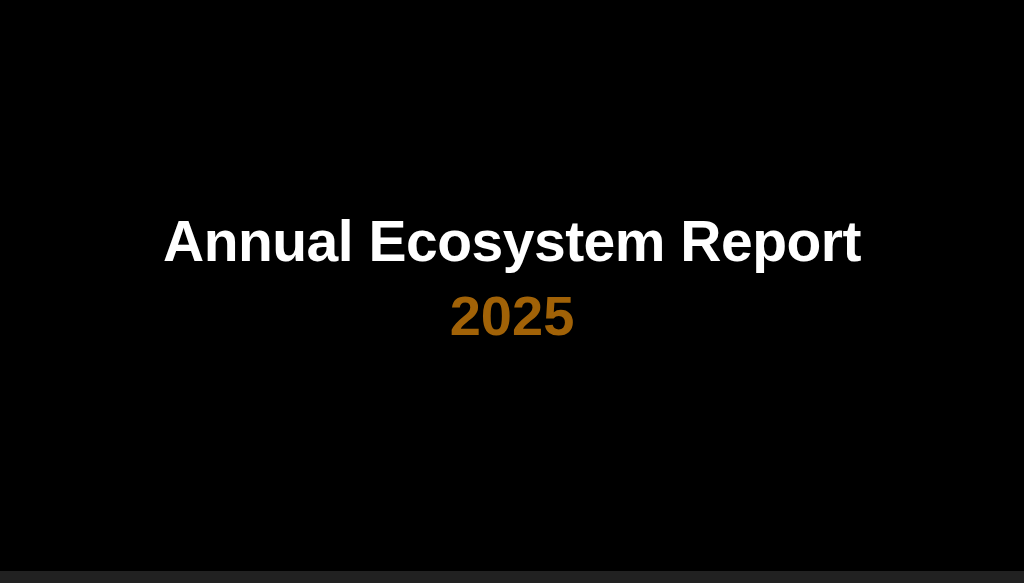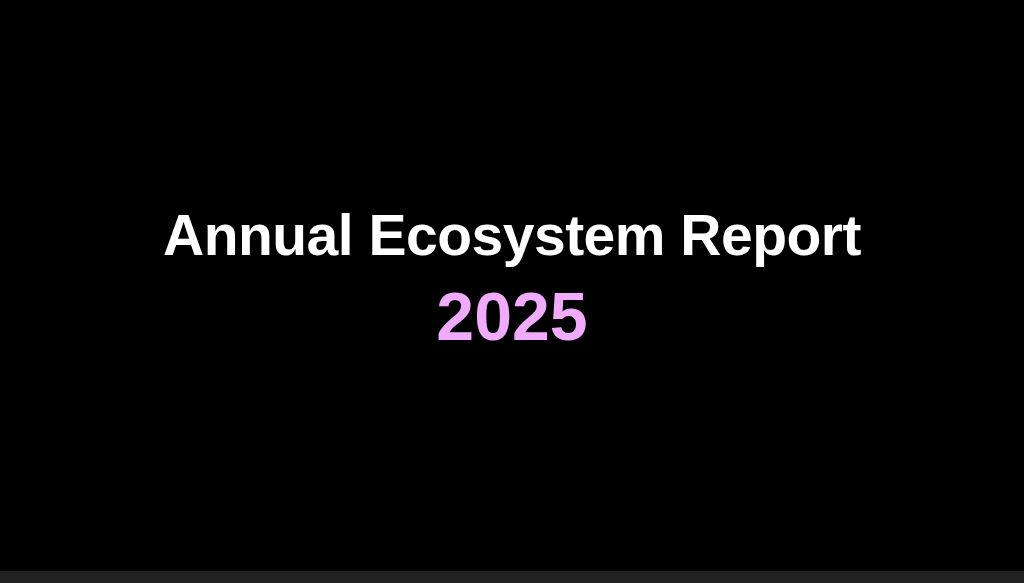--- a/index.html
+++ b/index.html
@@ -55,25 +55,25 @@
     color: #ffffff;
     text-align: left;
     white-space: nowrap;
     margin: 0;
     padding: 0;
   }
 
   .report-year {
     display: block;
     font-family: "Liberation Sans", sans-serif;
-    font-size: 68px;
+    font-size: 56px;
     font-weight: bold;
     line-height: 1.0;
     letter-spacing: 0px;
-    color: #f0abfc;
+    color: #a16207;
     text-align: center;
     white-space: nowrap;
     margin: 0;
     padding: 0;
     margin-top: 18px;
   }
 
   .bottom-bar {
     position: absolute;
     left: 0;

